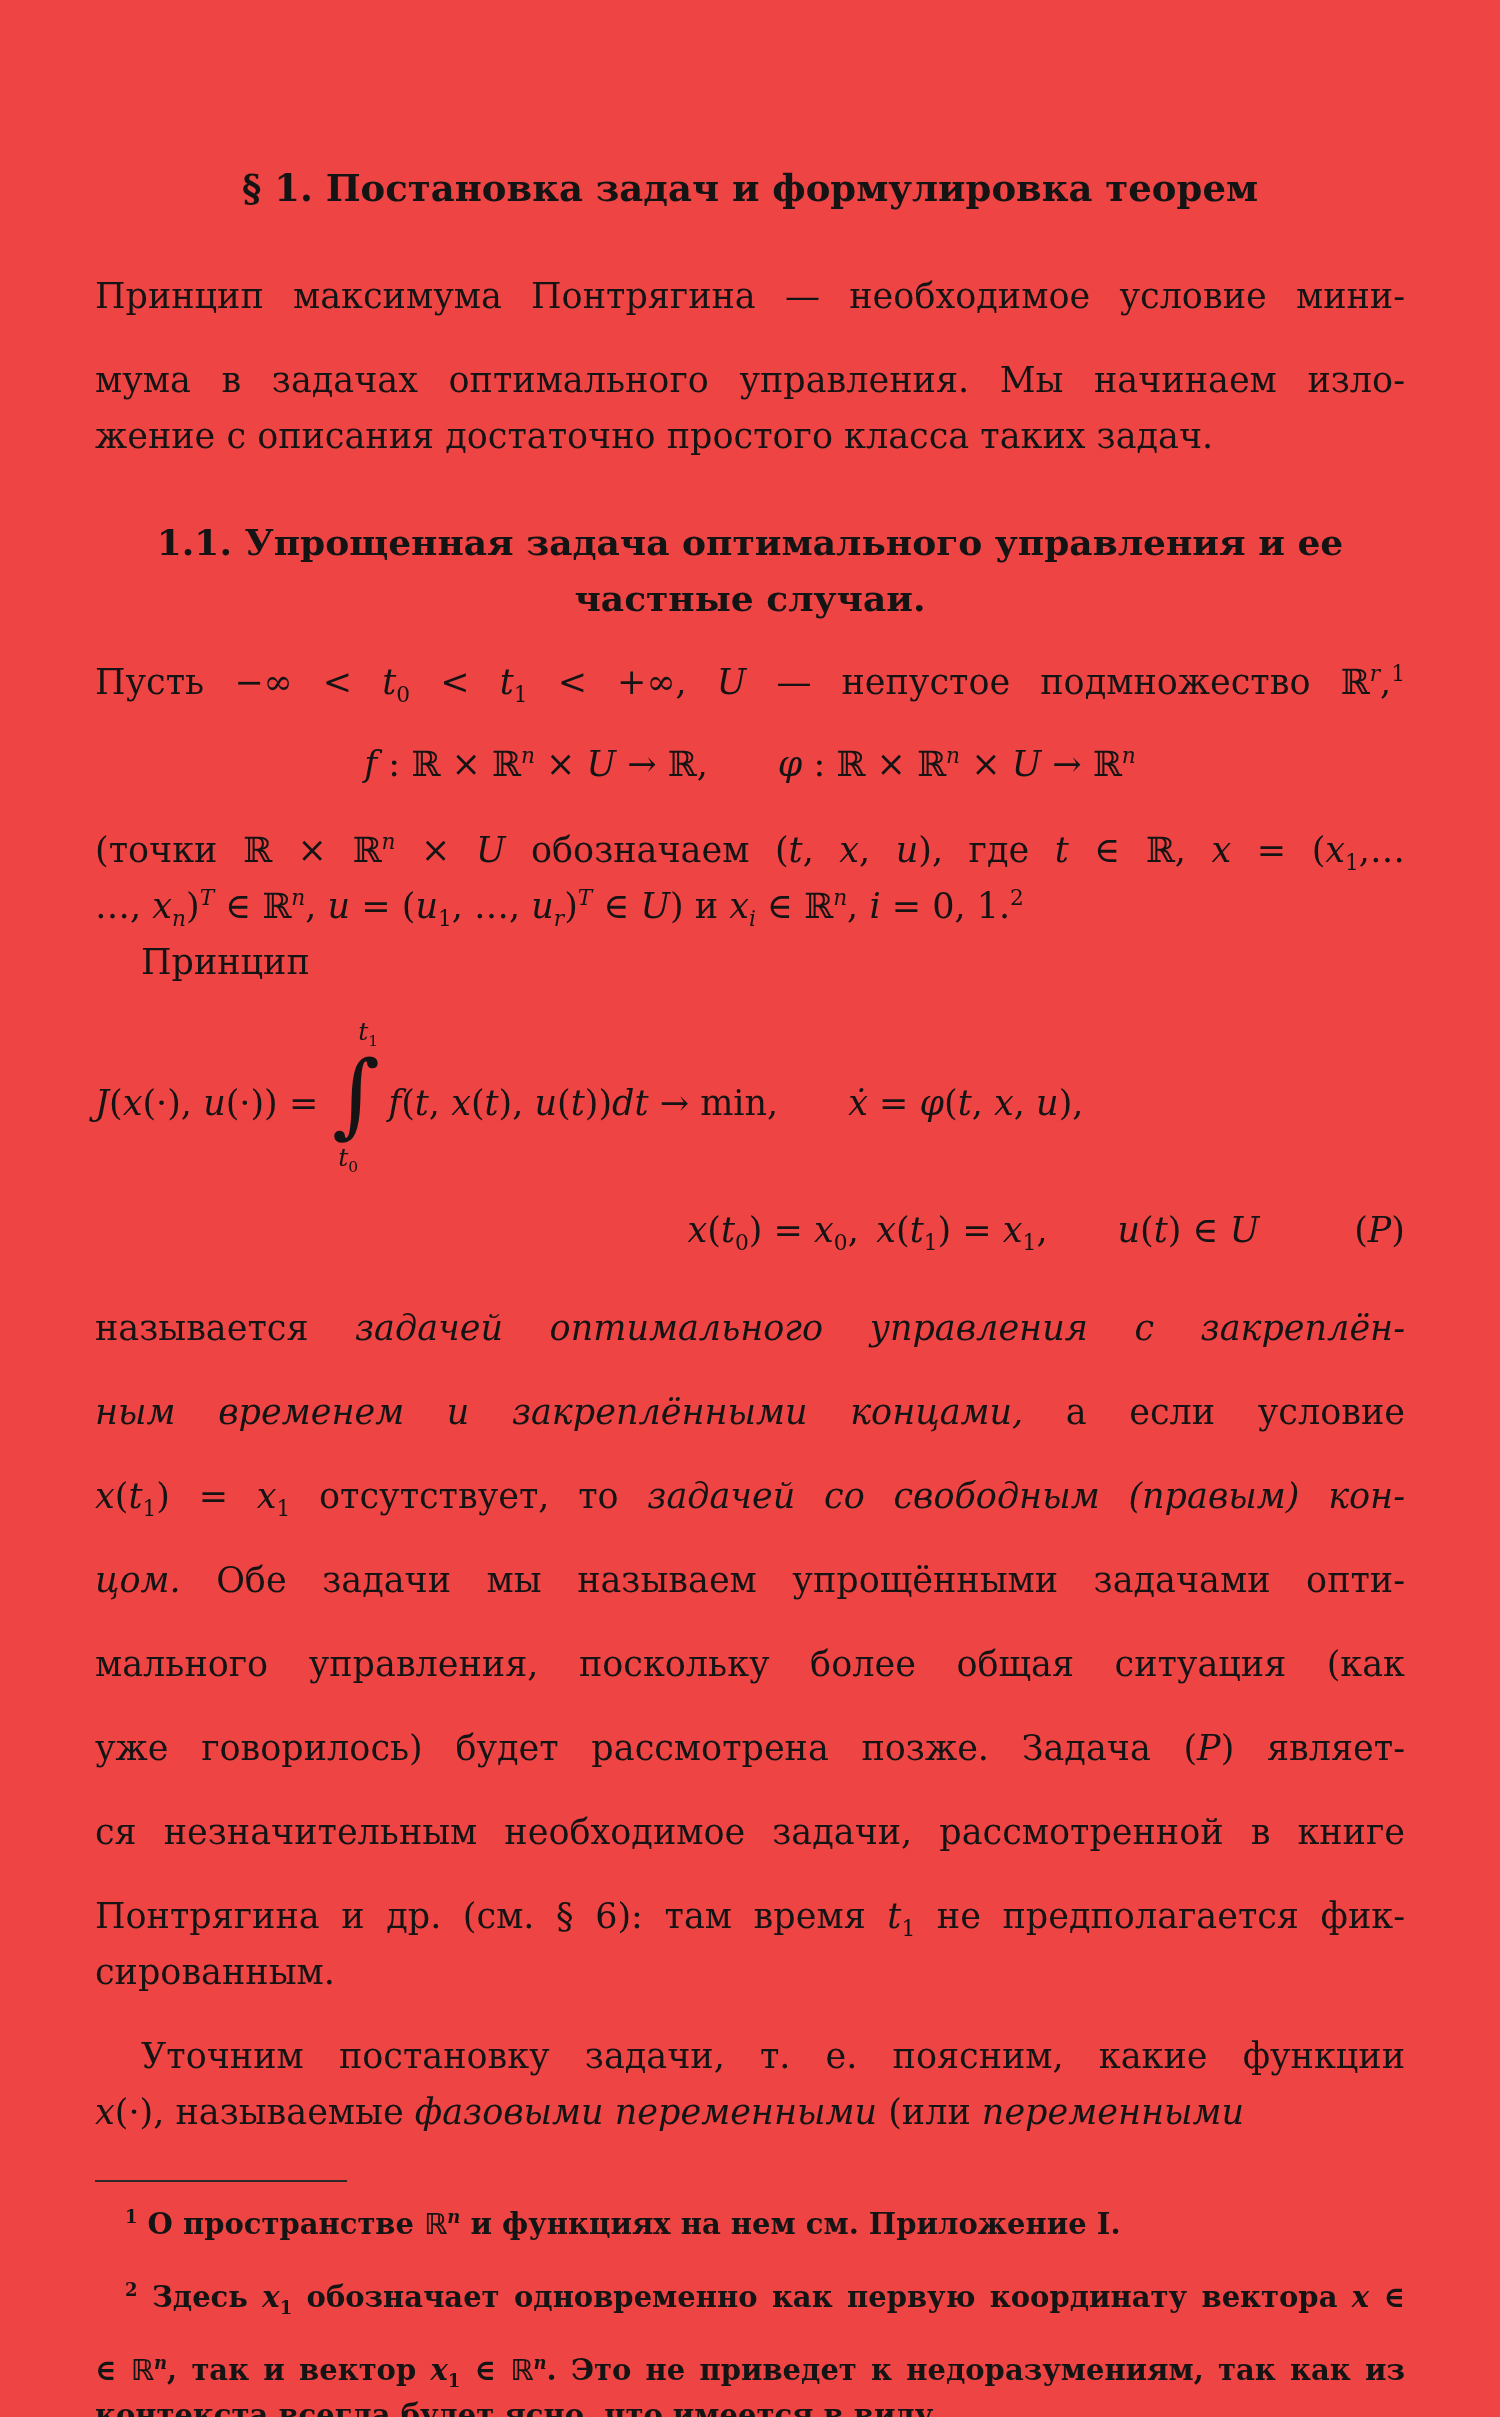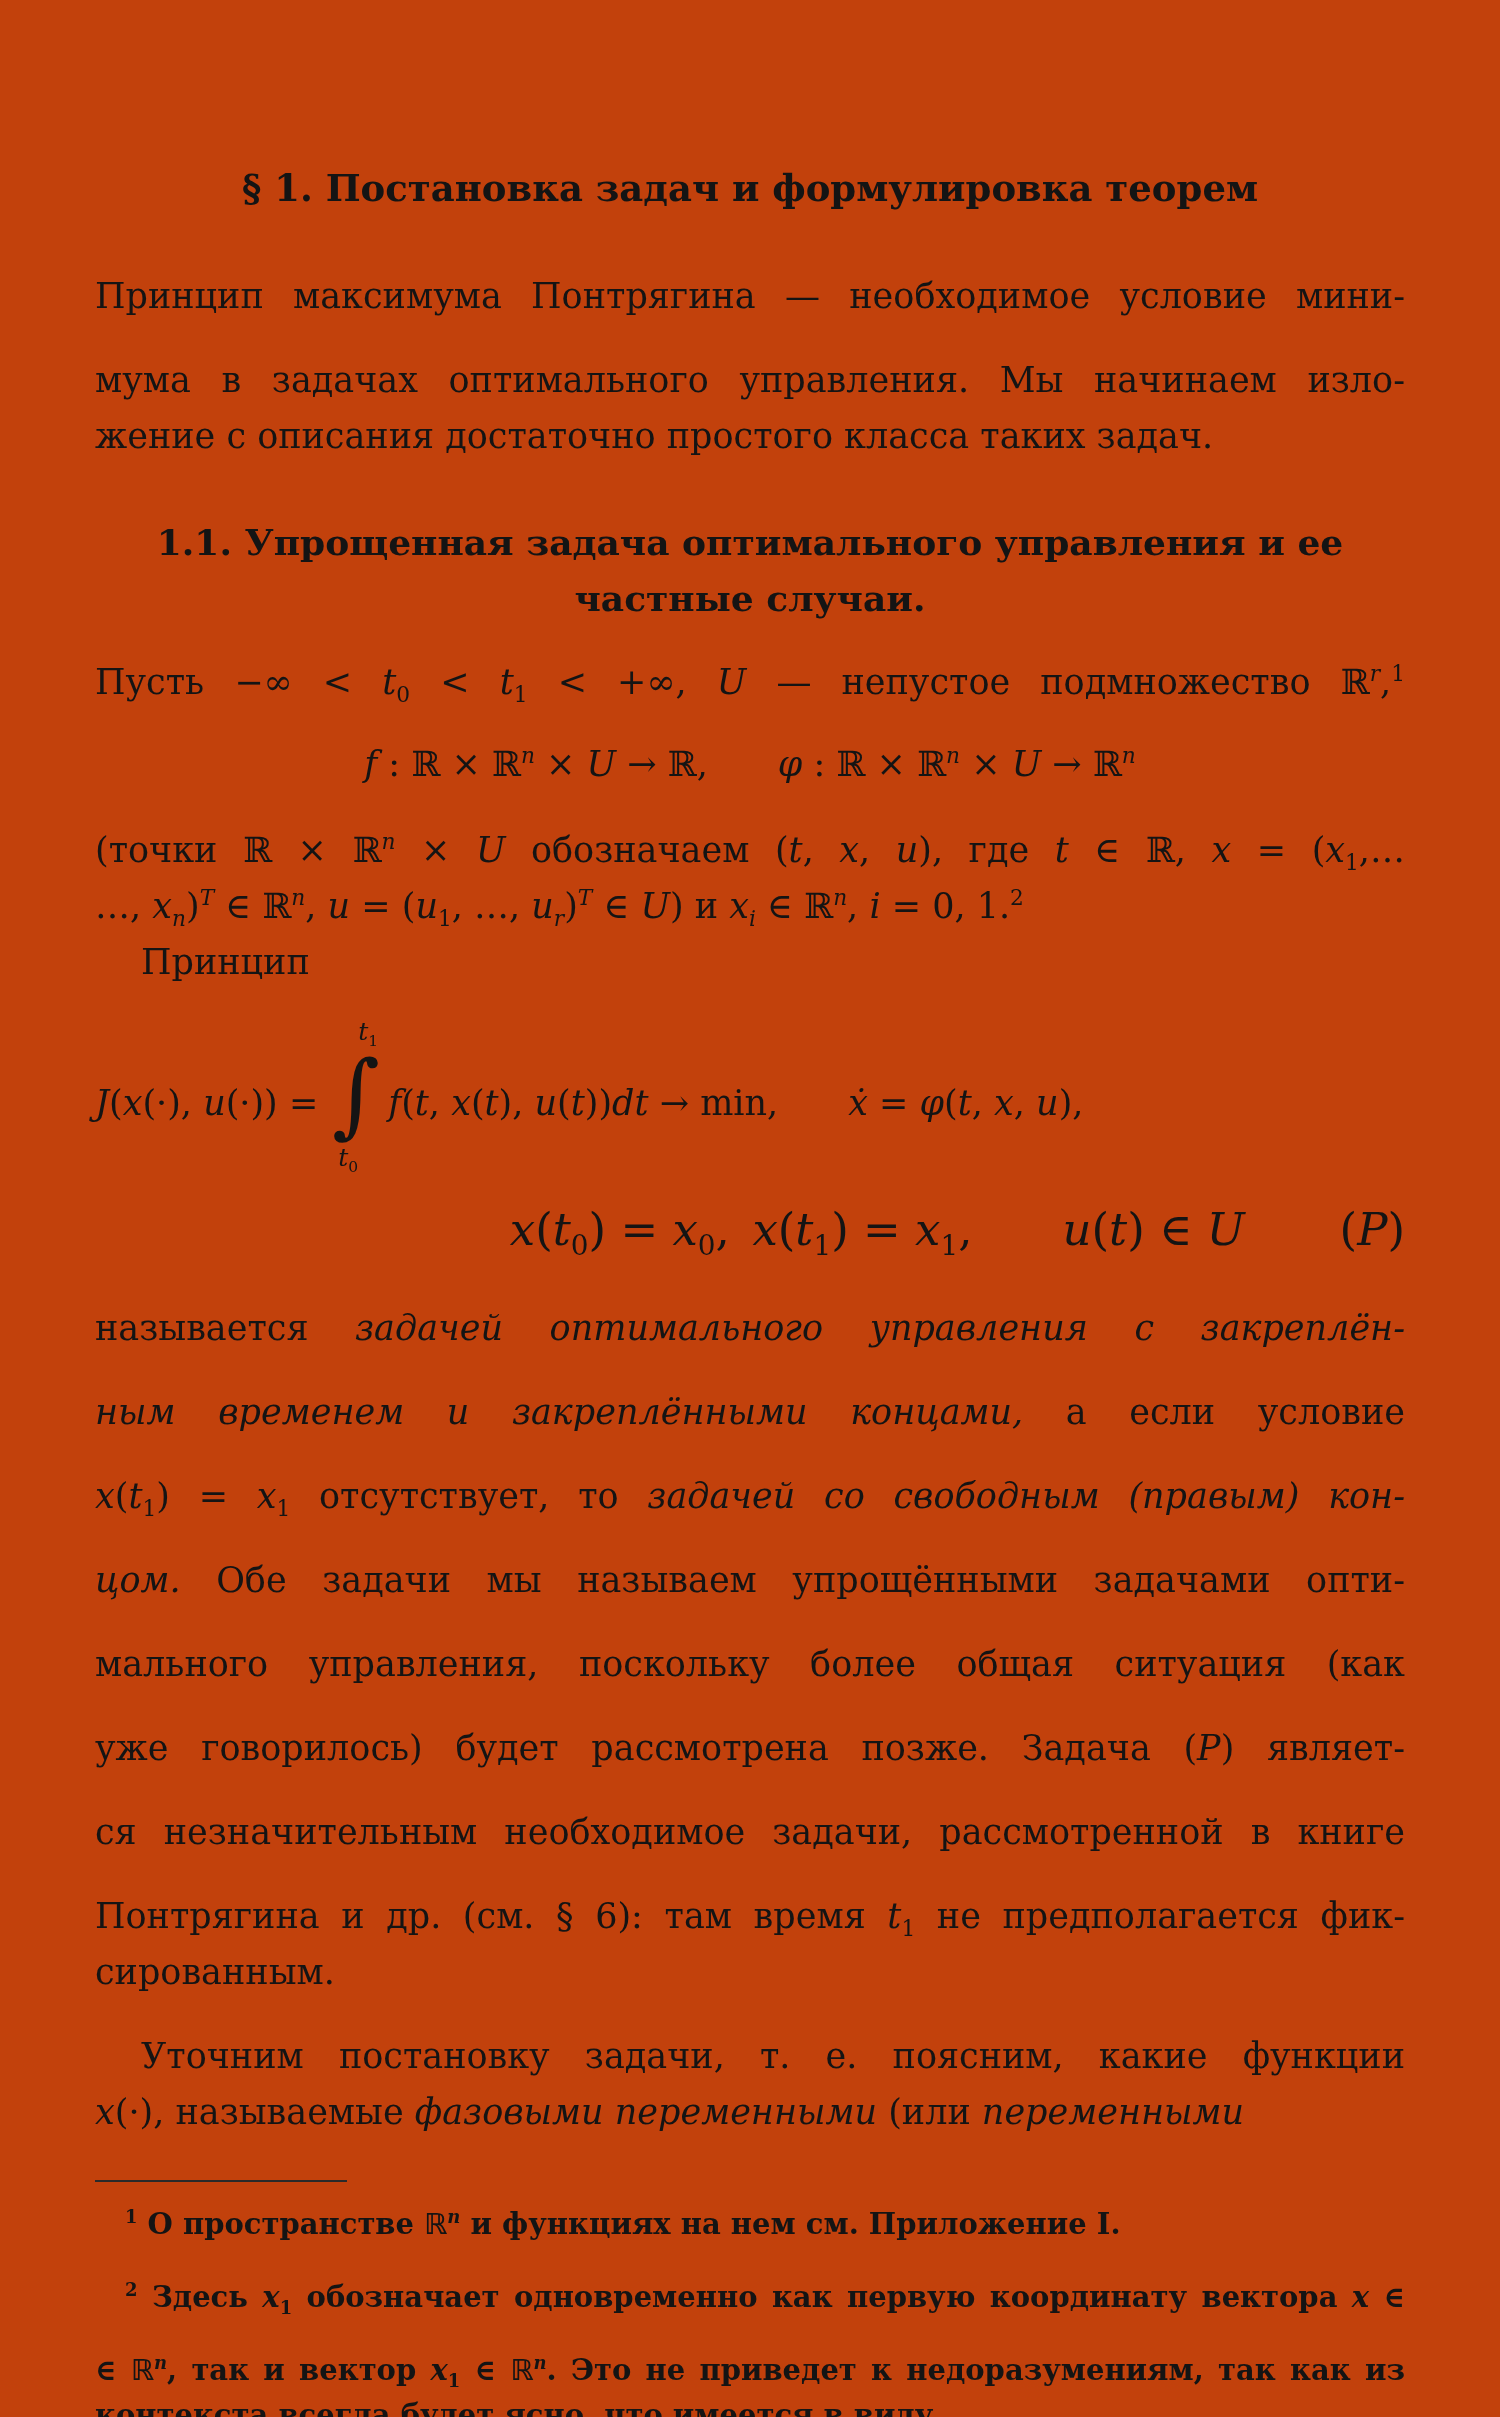--- a/index.html
+++ b/index.html
@@ -1,20 +1,20 @@
 <!DOCTYPE html>
 <html><head>
 <meta charset="utf-8">
 <style>
   html,body { margin:0; padding:0; background:#e8e8e8; }
   .page {
     position:relative;
     width:1500px; height:2417px;
     margin:0 auto;
-    background:#c2410c;
+    background:#ef4444;
     box-sizing:border-box;
     padding:162px 95px 0 95px;
     font-family:"DejaVu Serif","DejaVu Sans",serif;
     color:#141414;
     overflow:hidden;
   }
   .title {
     font-size:37px; font-weight:bold; text-align:center;
     margin:0 0 54px 0; line-height:52px;
   }
@@ -28,21 +28,21 @@
   i { font-style:italic; }
   .eq-display { text-align:center; margin:24px 0 26px 0; }
   .eq-display .ln { line-height:60px; }
   .eq-block { margin:28px 0 42px 0; }
   .eq-row { display:flex; align-items:center; justify-content:flex-start; font-size:35px; }
   .integral { display:inline-flex; flex-direction:column; align-items:center; margin:0 8px 16px 14px; }
   .int-up, .int-lo { font-size:25px; line-height:1.1; }
   .int-up { transform:translateX(12px); margin-bottom:1px; }
   .int-lo { transform:translateX(-8px); margin-top:1px; }
   .int-sign { font-size:92px; line-height:1.05; }
-  .eq-row2 { display:flex; justify-content:flex-end; align-items:flex-start; font-size:45px; margin-top:14px; line-height:56px; }
+  .eq-row2 { display:flex; justify-content:flex-end; align-items:flex-start; font-size:35px; margin-top:14px; line-height:56px; }
   .eq-label { margin-left:95px; }
   .footnotes { margin-top:40px;font-weight:bold; }
   .fn-rule { width:252px; height:2px; background:#2a2a2a; margin:0 0 20px 0; }
   .footnotes .ln { font-size:29px; line-height:45px; }
   .fn-indent { text-indent:30px; }
   .fn { margin:0; }
 </style>
 </head>
 <body>
 

